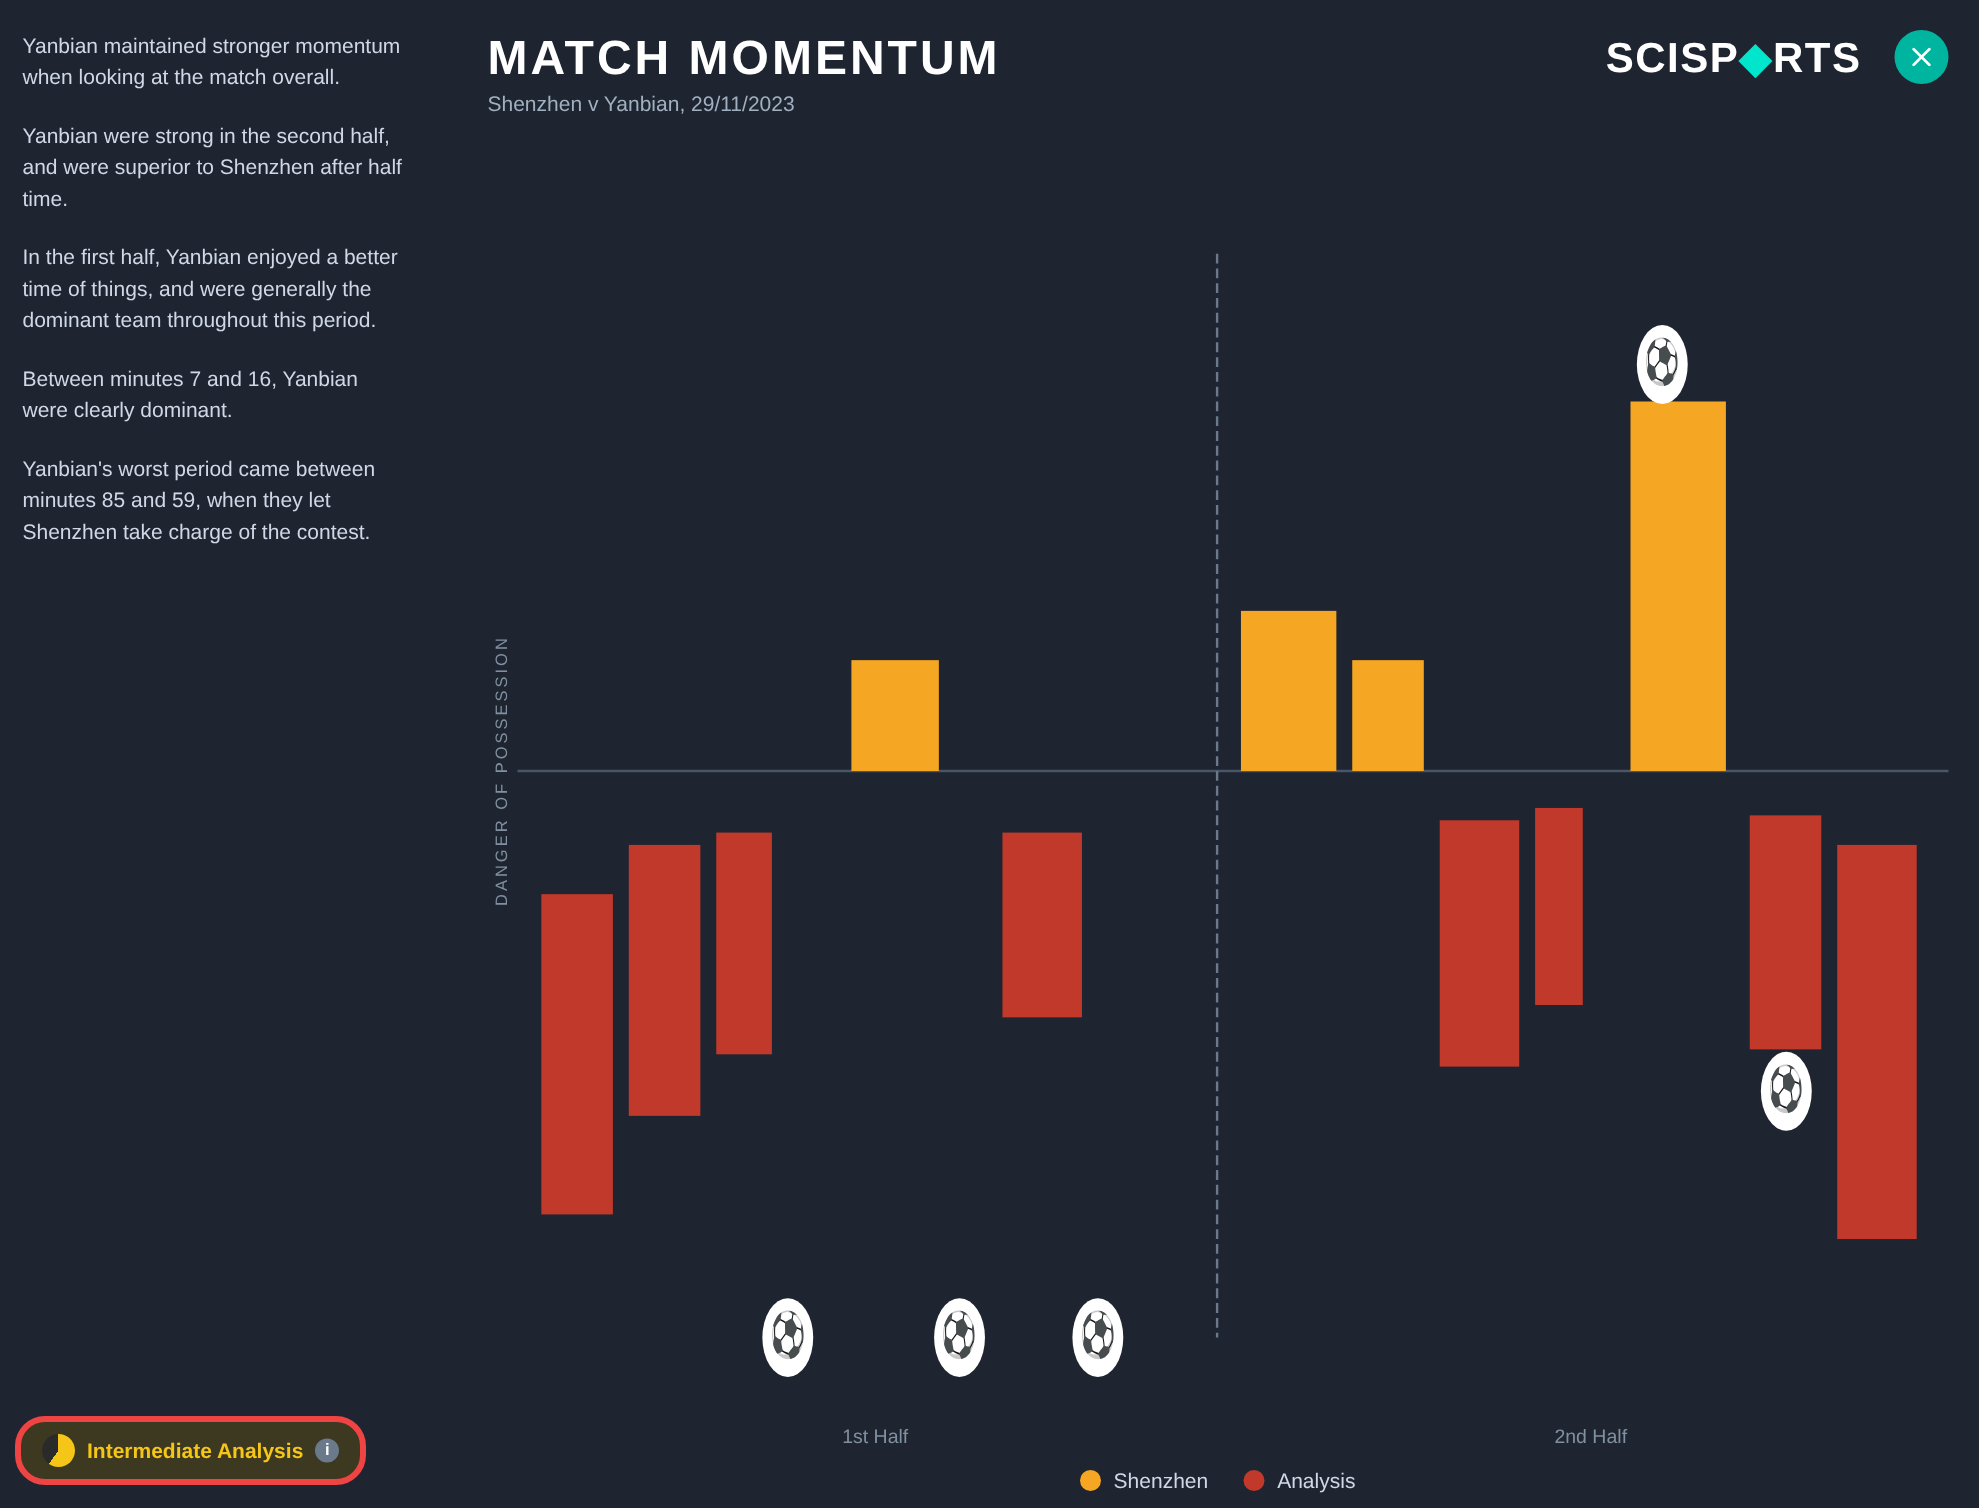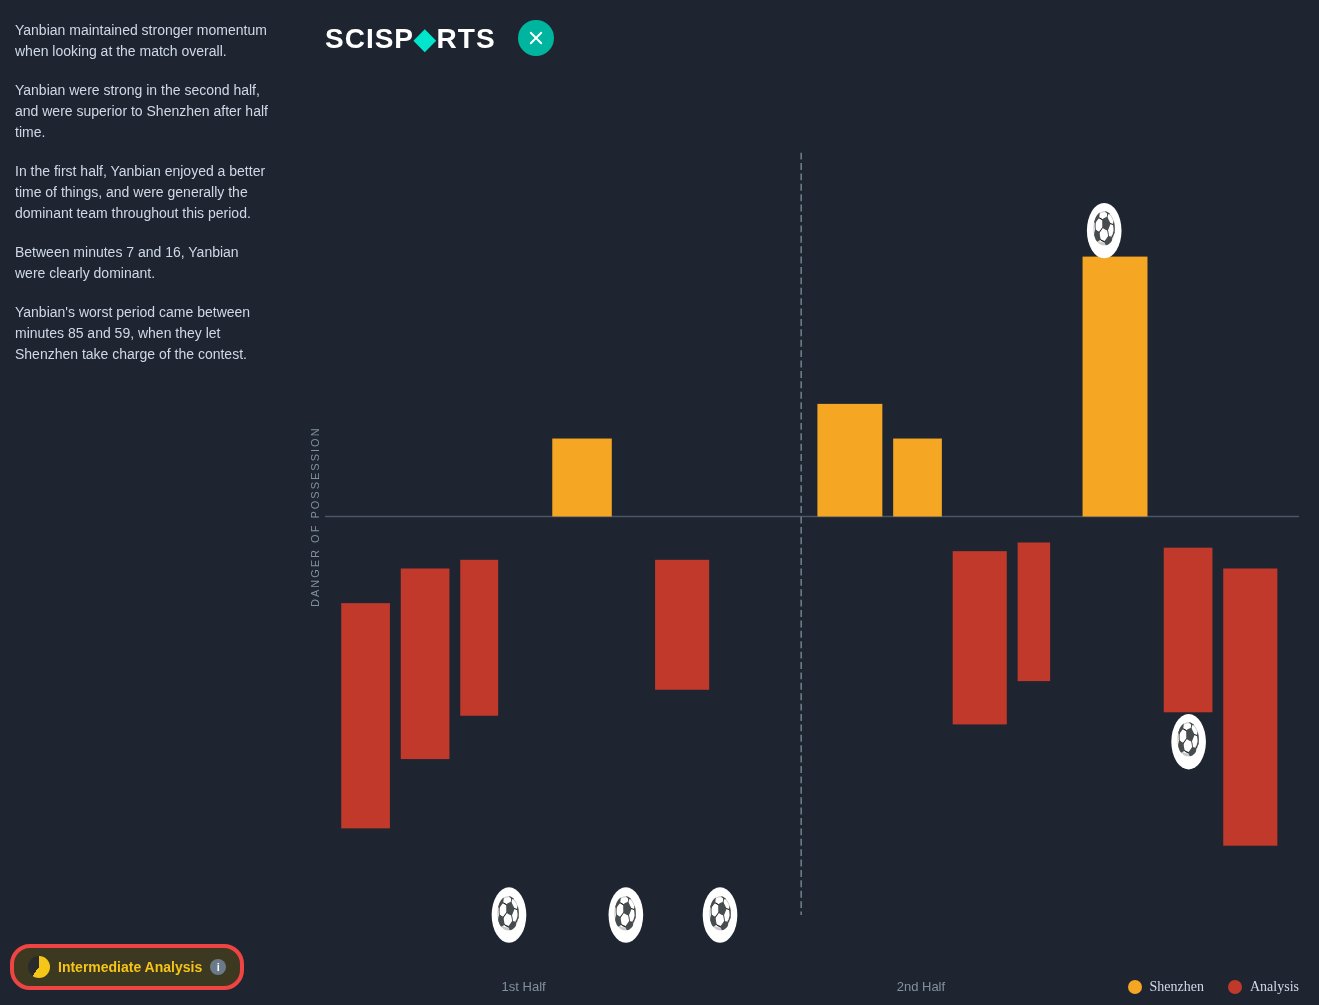--- a/index.html
+++ b/index.html
@@ -10,20 +10,21 @@
       color: #ffffff;
       font-family: Arial, sans-serif;
       overflow: hidden;
       position: relative;
     }
     .container {
       display: flex;
       width: 100%;
       height: 100%;
       position: relative;
+      gap: 20px;
     }
     .left-panel {
       width: 285px;
       min-width: 285px;
       padding: 20px 15px 20px 15px;
       display: flex;
       flex-direction: column;
       justify-content: flex-start;
     }
     .left-panel p {
@@ -118,40 +119,39 @@
       overflow: visible;
     }
     svg.chart-svg {
       width: 100%;
       height: 100%;
       overflow: visible;
     }
     .chart-footer {
       margin-top: 8px;
       display: flex;
-      flex-direction: row;
-      align-items: flex-end;
+      flex-direction: column;
+      align-items: center;
       gap: 8px;
     }
     .half-labels {
       display: flex;
       width: 100%;
       padding-left: 20px;
     }
     .half-label {
       font-size: 13px;
       color: #8090a0;
       text-align: center;
     }
     .legend {
       display: flex;
       gap: 24px;
       align-items: center;
       margin-top: 4px;
-      font-family: Liberation Serif, serif;
     }
     .legend-item {
       display: flex;
       align-items: center;
       gap: 8px;
       font-size: 14px;
       color: #d0d8e8;
     }
     .legend-dot {
       width: 14px;
@@ -206,20 +206,24 @@
     <p>Yanbian maintained stronger momentum when looking at the match overall.</p>
     <p>Yanbian were strong in the second half, and were superior to Shenzhen after half time.</p>
     <p>In the first half, Yanbian enjoyed a better time of things, and were generally the dominant team throughout this period.</p>
     <p>Between minutes 7 and 16, Yanbian were clearly dominant.</p>
     <p>Yanbian's worst period came between minutes 85 and 59, when they let Shenzhen take charge of the contest.</p>
   </div>
 
   <div class="right-panel">
 
     <div class="header-row">
+      <div class="title-block">
+        <div class="match-title">MATCH MOMENTUM</div>
+        <div class="match-subtitle">Shenzhen v Yanbian, 29/11/2023</div>
+      </div>
       <div style="display:flex;align-items:center;gap:10px;margin-left:20px;">
         <div class="logo-area">
           <span class="logo-text">SCISP<span class="accent">◆</span>RTS</span>
         </div>
         <div class="close-btn">
           <svg viewBox="0 0 24 24" fill="white">
             <line x1="5" y1="5" x2="19" y2="19" stroke="white" stroke-width="2.5" stroke-linecap="round"></line>
             <line x1="19" y1="5" x2="5" y2="19" stroke="white" stroke-width="2.5" stroke-linecap="round"></line>
           </svg>
         </div>

